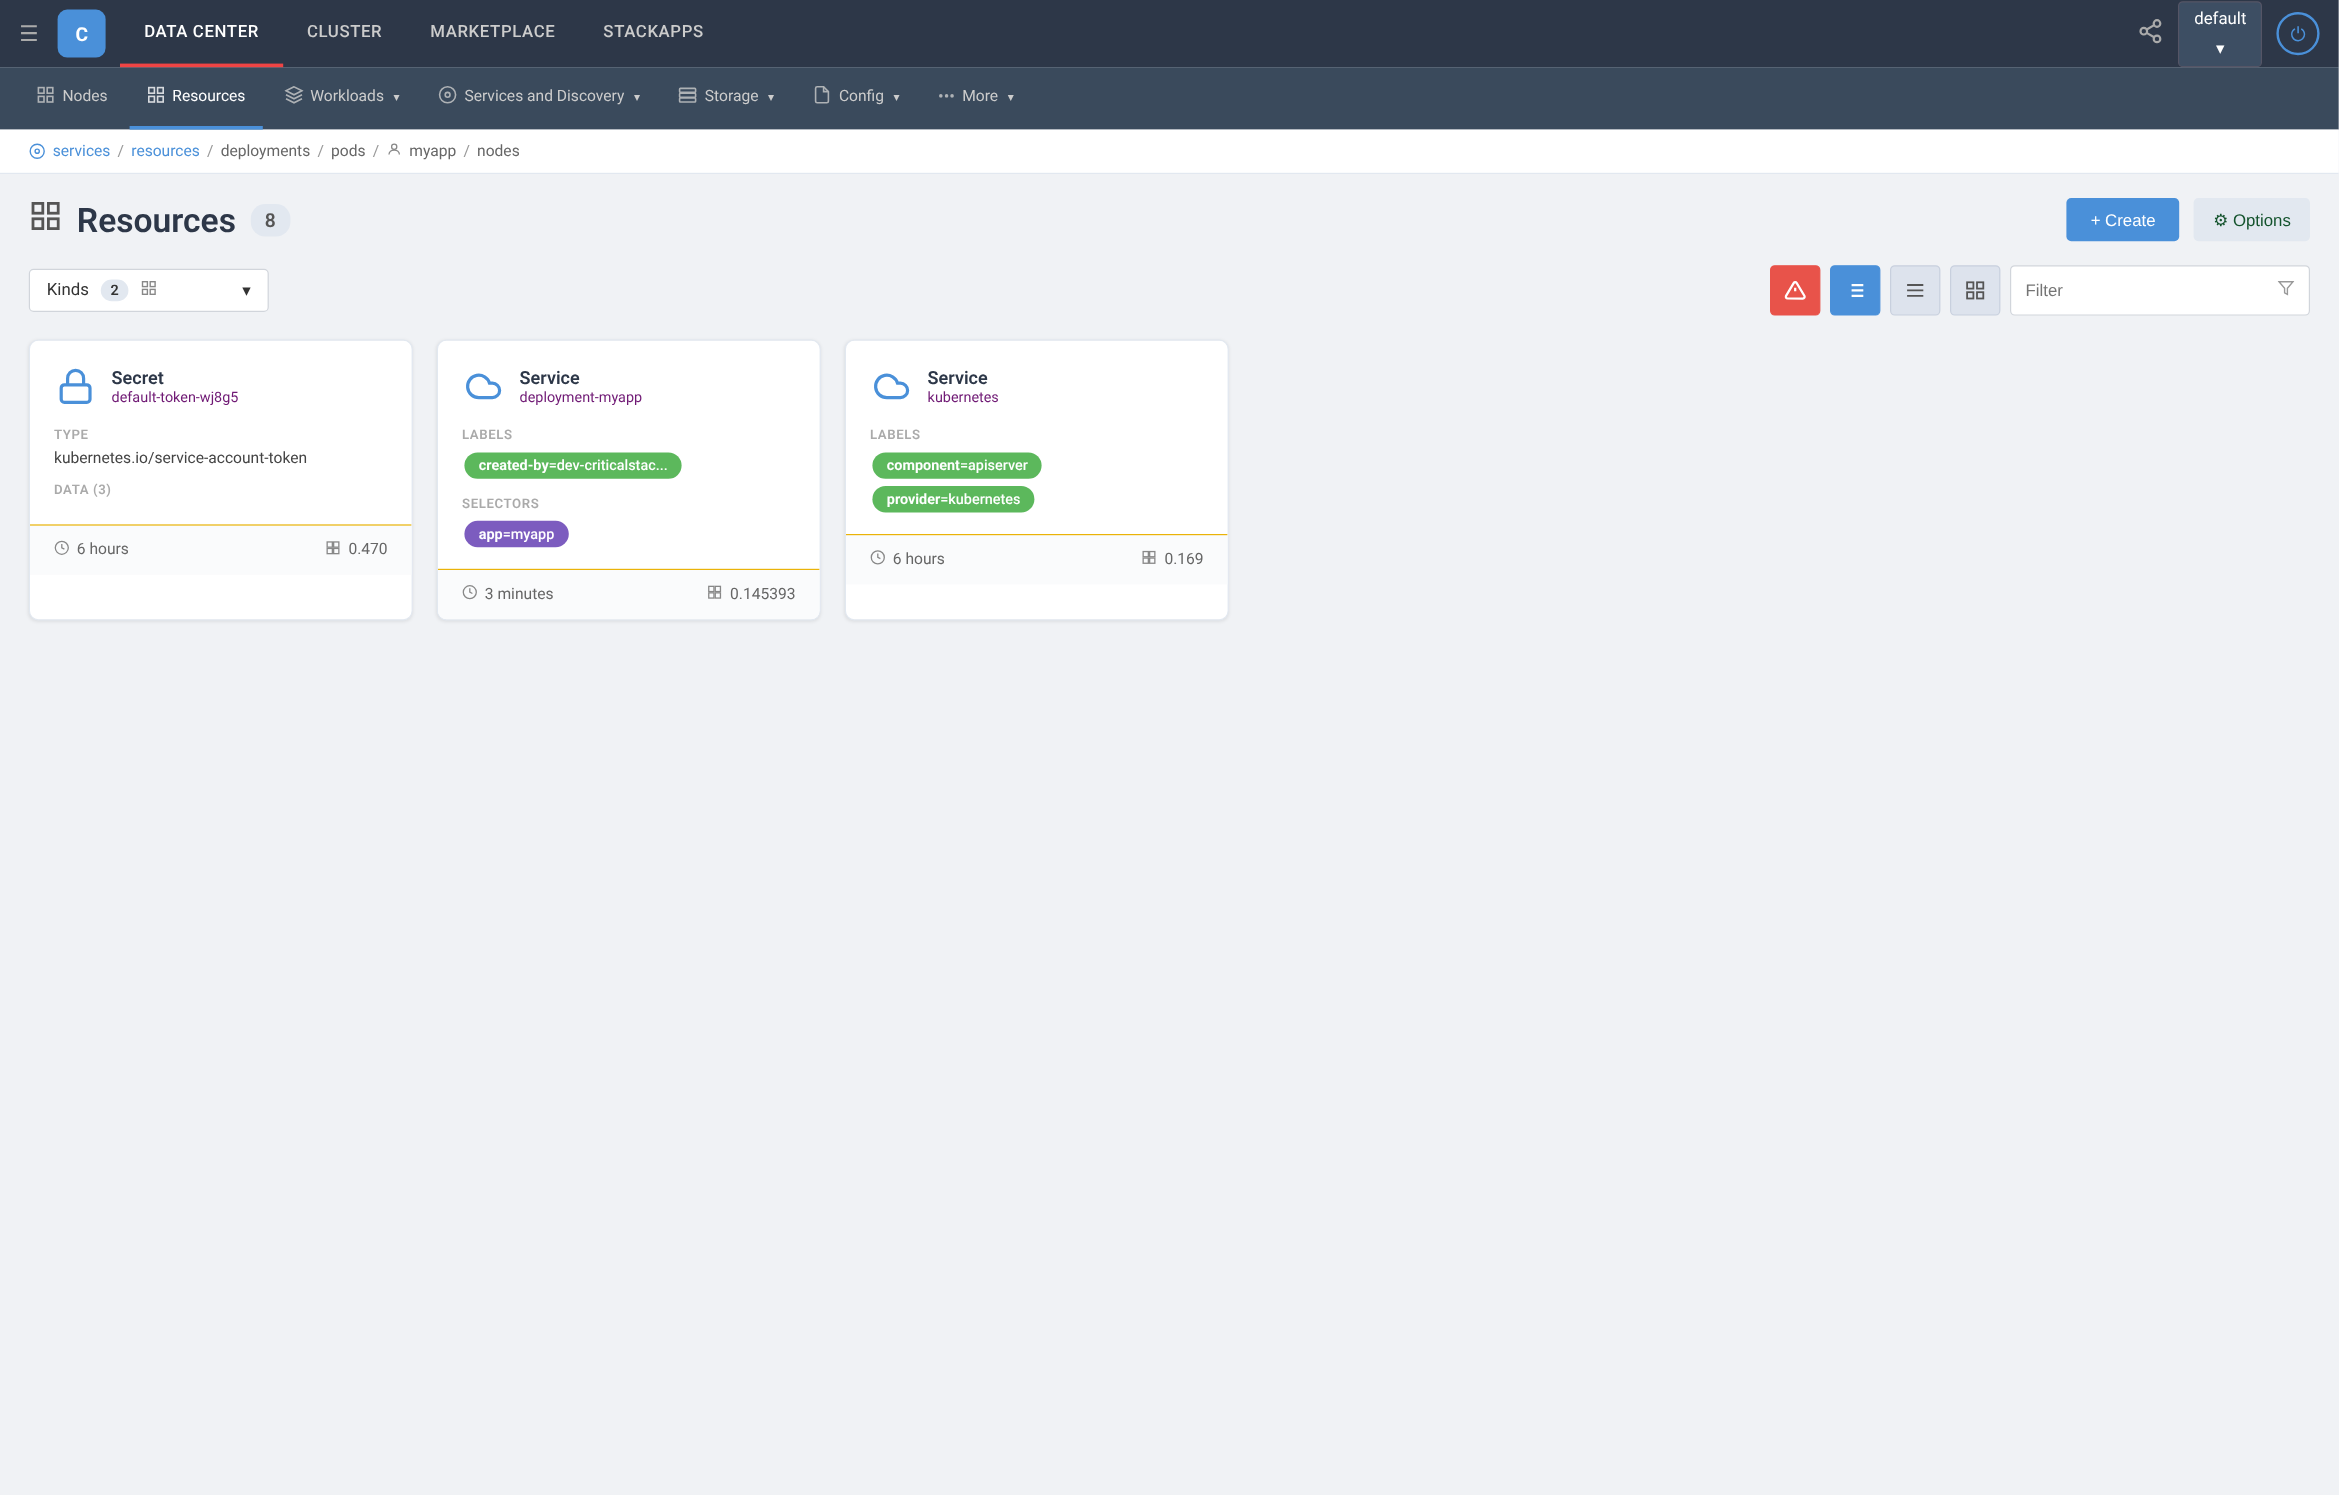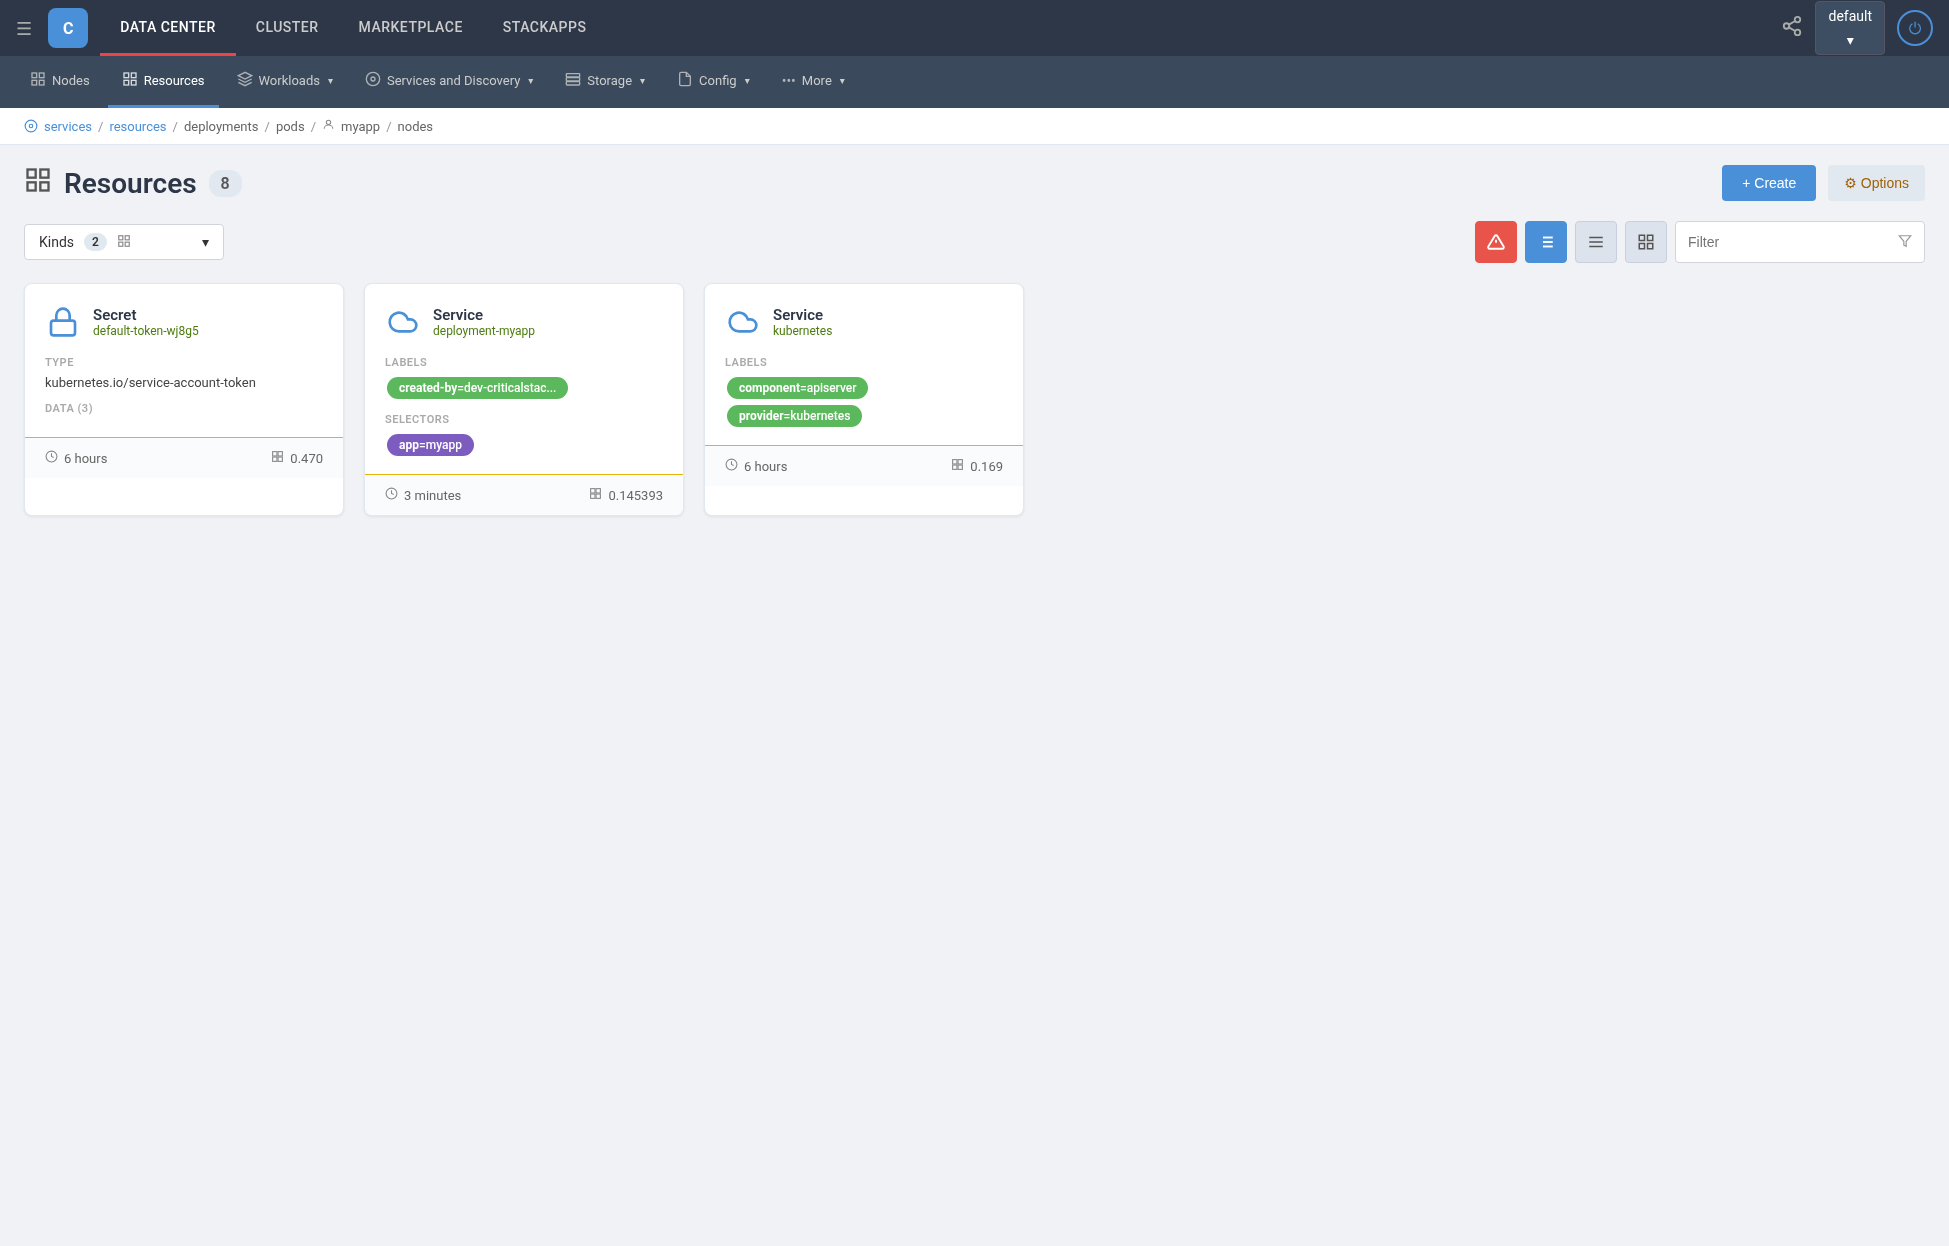--- a/index.html
+++ b/index.html
@@ -124,21 +124,21 @@
       border: none;
       border-radius: 4px;
       padding: 10px 20px;
       font-size: 14px;
       font-weight: 500;
       cursor: pointer;
       display: flex; align-items: center; gap: 8px;
     }
     .btn-options {
       background: #e2e8f0;
-      color: #a16207;
+      color: #14532d;
       border: none;
       border-radius: 4px;
       padding: 10px 16px;
       font-size: 14px;
       cursor: pointer;
       display: flex; align-items: center; gap: 8px;
     }
 
     
     .toolbar {
@@ -210,21 +210,21 @@
     }
     .card-body { padding: 20px 20px 16px; }
     .card-header { display: flex; align-items: center; gap: 12px; margin-bottom: 16px; }
     .card-type-icon {
       width: 36px; height: 36px;
       display: flex; align-items: center; justify-content: center;
       font-size: 18px;
     }
     .card-title-group { }
     .card-kind { font-size: 15px; font-weight: 600; color: #2d3748; }
-    .card-name { font-size: 12px; color: #4d7c0f; }
+    .card-name { font-size: 12px; color: #701a75; }
     .card-section-label { font-size: 11px; font-weight: 600; color: #aaa; letter-spacing: 0.5px; margin-bottom: 6px; margin-top: 12px; }
     .card-value { font-size: 13px; color: #444; }
     .card-data-list { font-size: 13px; color: #444; line-height: 1.7; }
     .tag {
       display: inline-flex; align-items: center;
       border-radius: 20px;
       padding: 4px 12px;
       font-size: 12px; font-weight: 500;
       margin: 2px;
     }

